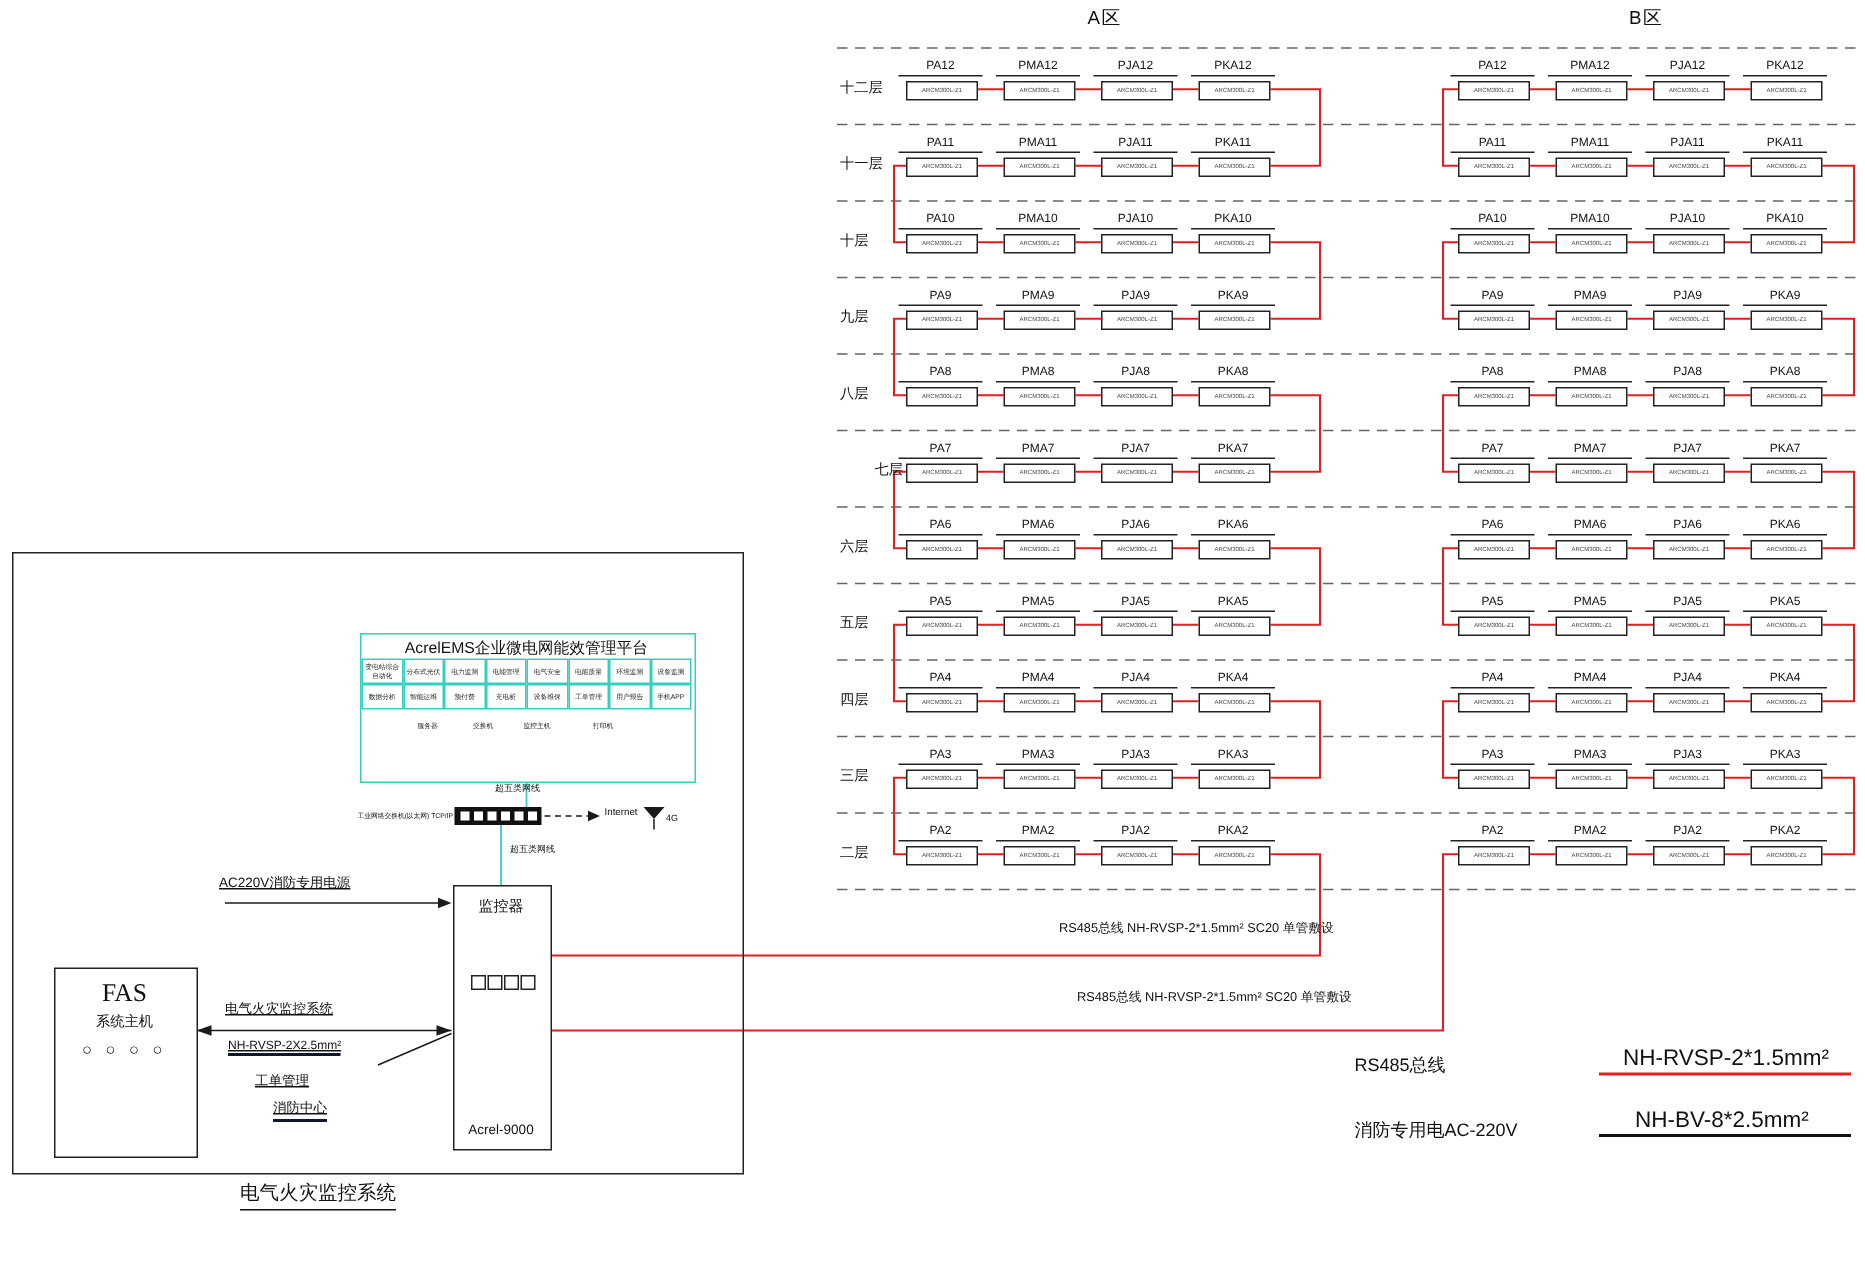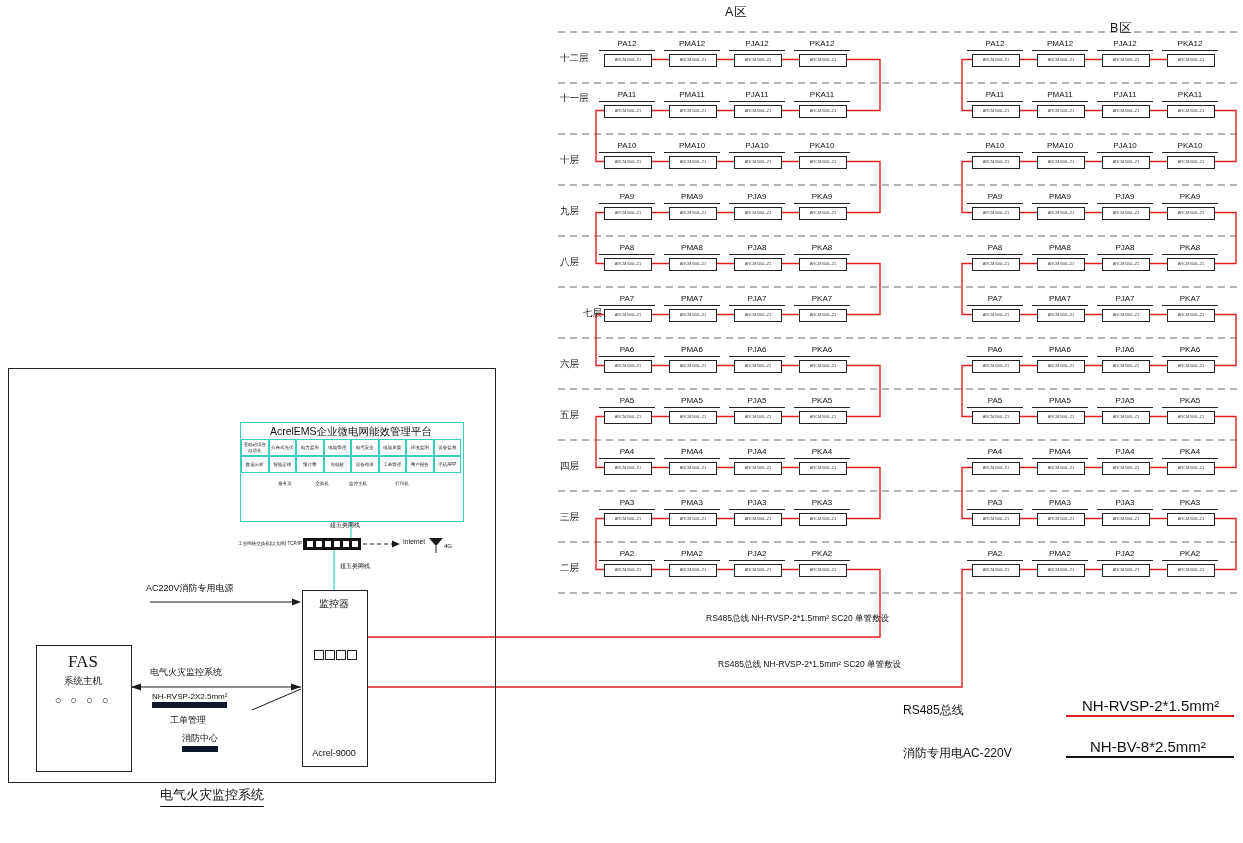--- a/index.html
+++ b/index.html
@@ -37,22 +37,22 @@
   .g4-label{position:absolute;left:444px;top:543px;font-size:6px;}
   .monitor-box{position:absolute;left:302px;top:590px;width:64px;height:175px;border:1.5px solid #222;background:#fff;}
   .monitor-title{position:absolute;left:302px;top:597px;width:64px;text-align:center;font-size:10px;}
   .monitor-model{position:absolute;left:302px;top:748px;width:64px;text-align:center;font-size:9px;}
   .mon-led{position:absolute;width:8px;height:8px;border:1px solid #222;background:#fff;top:650px;}
   .fas-box{position:absolute;left:36px;top:645px;width:94px;height:125px;border:1.5px solid #222;background:#fff;}
   .fas-name{position:absolute;left:36px;top:652px;width:94px;text-align:center;font-size:17px;
             font-family:"Liberation Serif","DejaVu Serif",serif;}
   .fas-sub{position:absolute;left:36px;top:675px;width:94px;text-align:center;font-size:9.5px;}
   .fas-ind{position:absolute;left:36px;top:694px;width:94px;text-align:center;font-size:11px;letter-spacing:3px;}
-  .ann{position:absolute;font-size:9px;}
-  .u{border-bottom:6px solid #0f172a;padding-bottom:1px;}
+  .ann{position:absolute;font-size:9px;text-decoration:underline;}
+  .u{border-bottom:2px solid #0f172a;padding-bottom:1px;}
   .bus-label{position:absolute;font-size:8.5px;}
   .legend-name{position:absolute;font-size:12px;}
   .legend-cable{position:absolute;font-size:15px;}
   .system-title{position:absolute;left:160px;top:786px;font-size:13px;border-bottom:1.5px solid #111;padding-bottom:2px;}
 </style>
 </head>
 <body>
 
 <div class="canvas">
 
@@ -136,21 +136,21 @@
   <div id="zones-layer" class="abs" style="left:0;top:0;width:1243px;height:843px;">
       <div class="floor-label" style="left: 560px; top: 52px;">十二层</div>
       <div class="dev-label" style="left: 599px; top: 38px;">PA12</div>
       <div class="dev-box" style="left: 604px; top: 54px;">ARCM300L-Z1</div>
       <div class="dev-label" style="left: 664px; top: 38px;">PMA12</div>
       <div class="dev-box" style="left: 669px; top: 54px;">ARCM300L-Z1</div>
       <div class="dev-label" style="left: 729px; top: 38px;">PJA12</div>
       <div class="dev-box" style="left: 734px; top: 54px;">ARCM300L-Z1</div>
       <div class="dev-label" style="left: 794px; top: 38px;">PKA12</div>
       <div class="dev-box" style="left: 799px; top: 54px;">ARCM300L-Z1</div>
-      <div class="floor-label" style="left: 560px; top: 92px;">十一层</div>
+      <div class="floor-label" style="left: 560px; top: 103px;">十一层</div>
       <div class="dev-label" style="left: 599px; top: 89px;">PA11</div>
       <div class="dev-box" style="left: 604px; top: 105px;">ARCM300L-Z1</div>
       <div class="dev-label" style="left: 664px; top: 89px;">PMA11</div>
       <div class="dev-box" style="left: 669px; top: 105px;">ARCM300L-Z1</div>
       <div class="dev-label" style="left: 729px; top: 89px;">PJA11</div>
       <div class="dev-box" style="left: 734px; top: 105px;">ARCM300L-Z1</div>
       <div class="dev-label" style="left: 794px; top: 89px;">PKA11</div>
       <div class="dev-box" style="left: 799px; top: 105px;">ARCM300L-Z1</div>
       <div class="floor-label" style="left: 560px; top: 154px;">十层</div>
       <div class="dev-label" style="left: 599px; top: 140px;">PA10</div>
@@ -317,21 +317,21 @@
       <div class="dev-box" style="left: 972px; top: 564px;">ARCM300L-Z1</div>
       <div class="dev-label" style="left: 1032px; top: 548px;">PMA2</div>
       <div class="dev-box" style="left: 1037px; top: 564px;">ARCM300L-Z1</div>
       <div class="dev-label" style="left: 1097px; top: 548px;">PJA2</div>
       <div class="dev-box" style="left: 1102px; top: 564px;">ARCM300L-Z1</div>
       <div class="dev-label" style="left: 1162px; top: 548px;">PKA2</div>
       <div class="dev-box" style="left: 1167px; top: 564px;">ARCM300L-Z1</div>
     </div>
 
   <div class="zone-header" style="left:725px;top:4px;">A区</div>
-  <div class="zone-header" style="left:1086px;top:20px;margin-left:24px;">B区</div>
+  <div class="zone-header" style="left:1086px;top:4px;">B区</div>
 
   <div class="bus-label" style="left:706px;top:613px;">RS485总线 NH-RVSP-2*1.5mm² SC20 单管敷设</div>
   <div class="bus-label" style="left:718px;top:659px;">RS485总线 NH-RVSP-2*1.5mm² SC20 单管敷设</div>
 
   <div class="outer-box"></div>
 
   <div class="platform-box"></div>
   <div class="platform-title">AcrelEMS企业微电网能效管理平台</div>
   <div id="feature-grid">
       <div class="feat-cell">变电站综合自动化</div>

